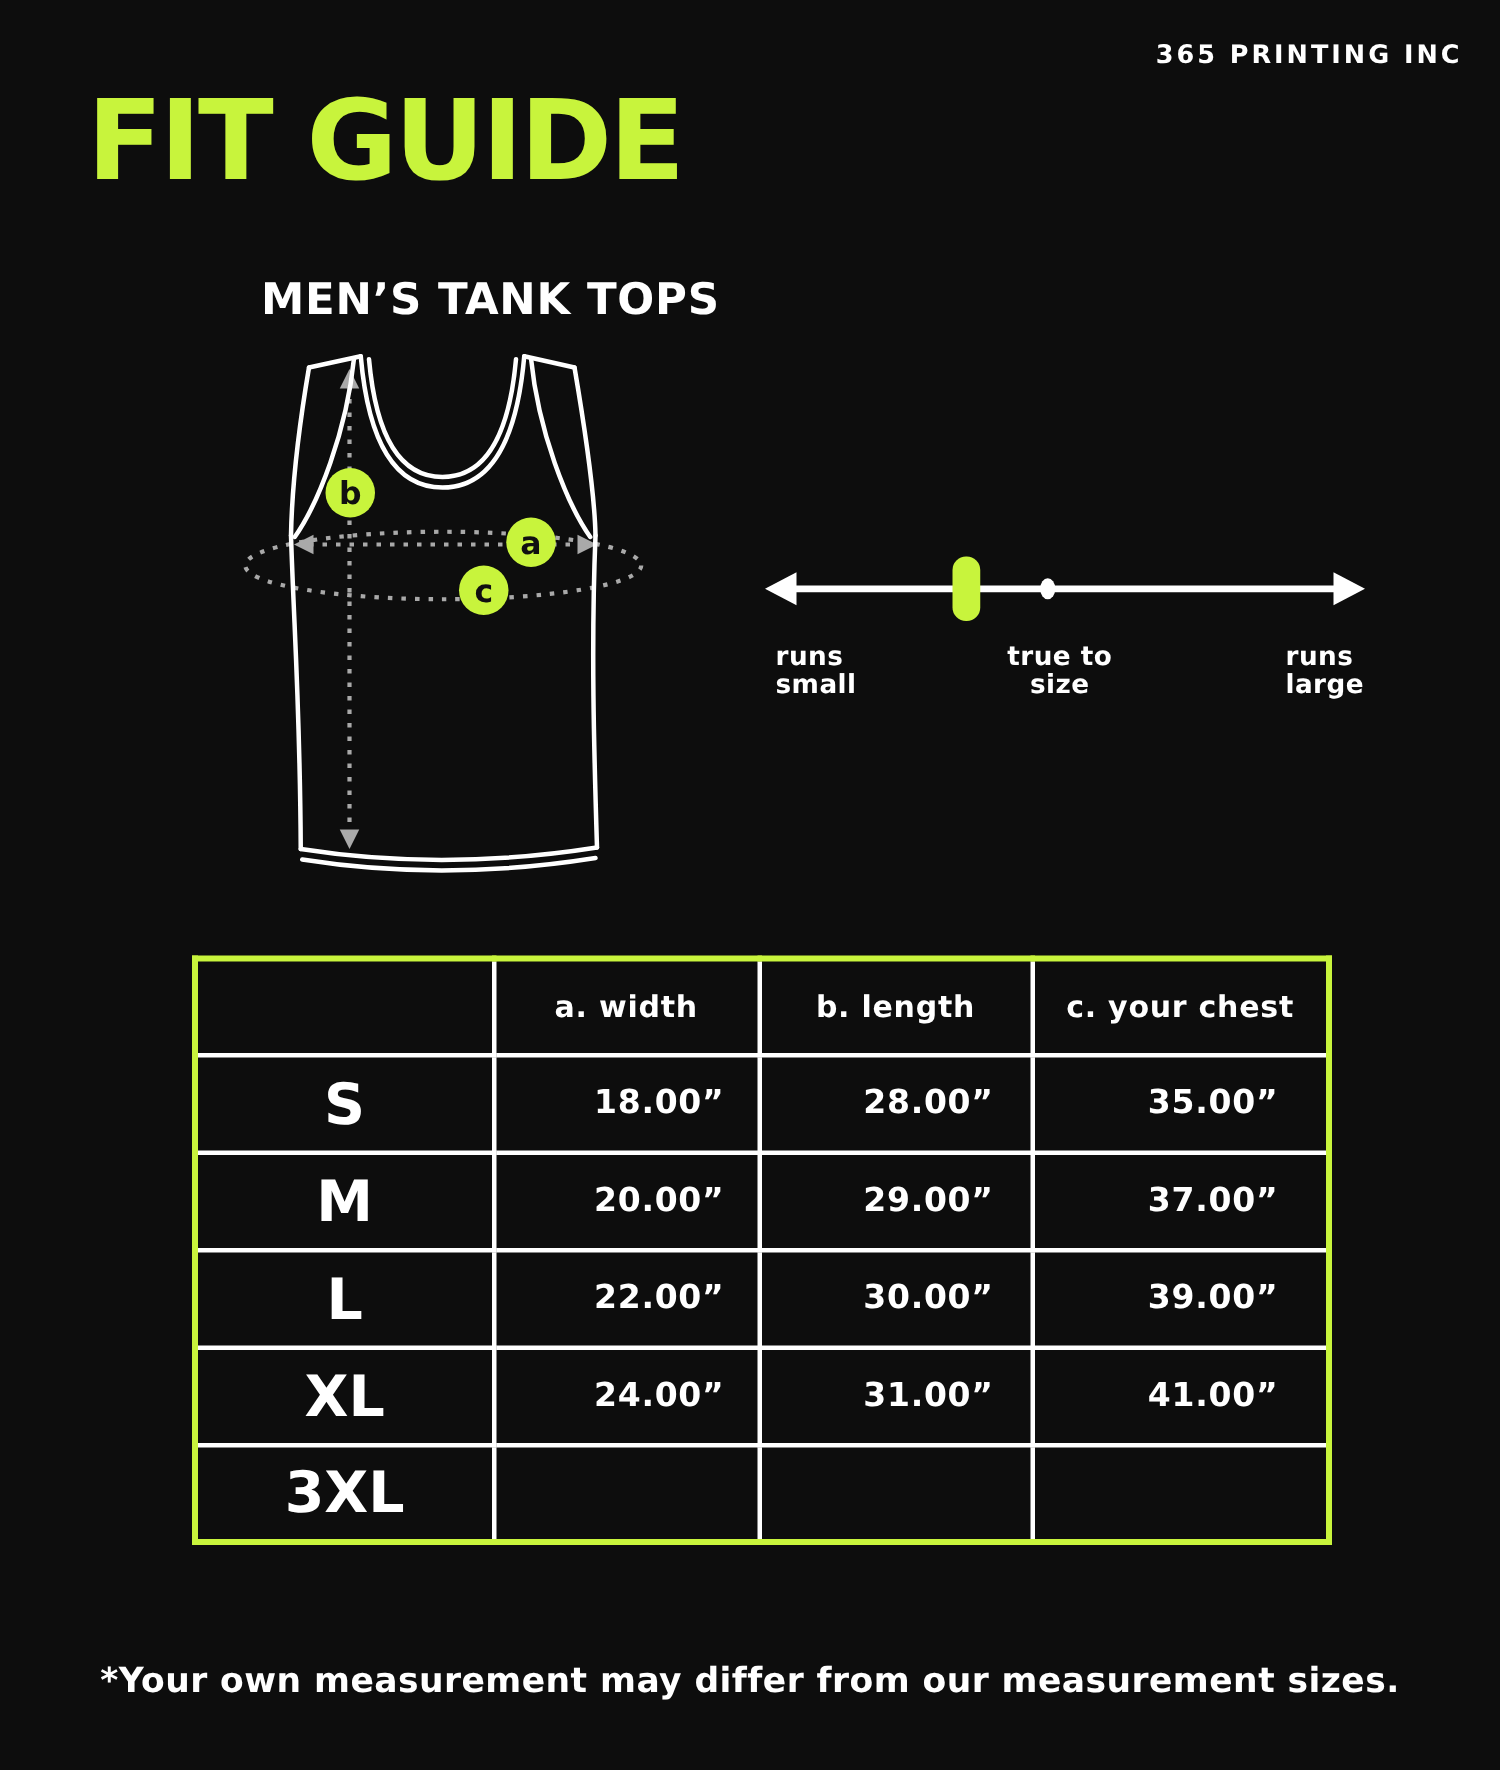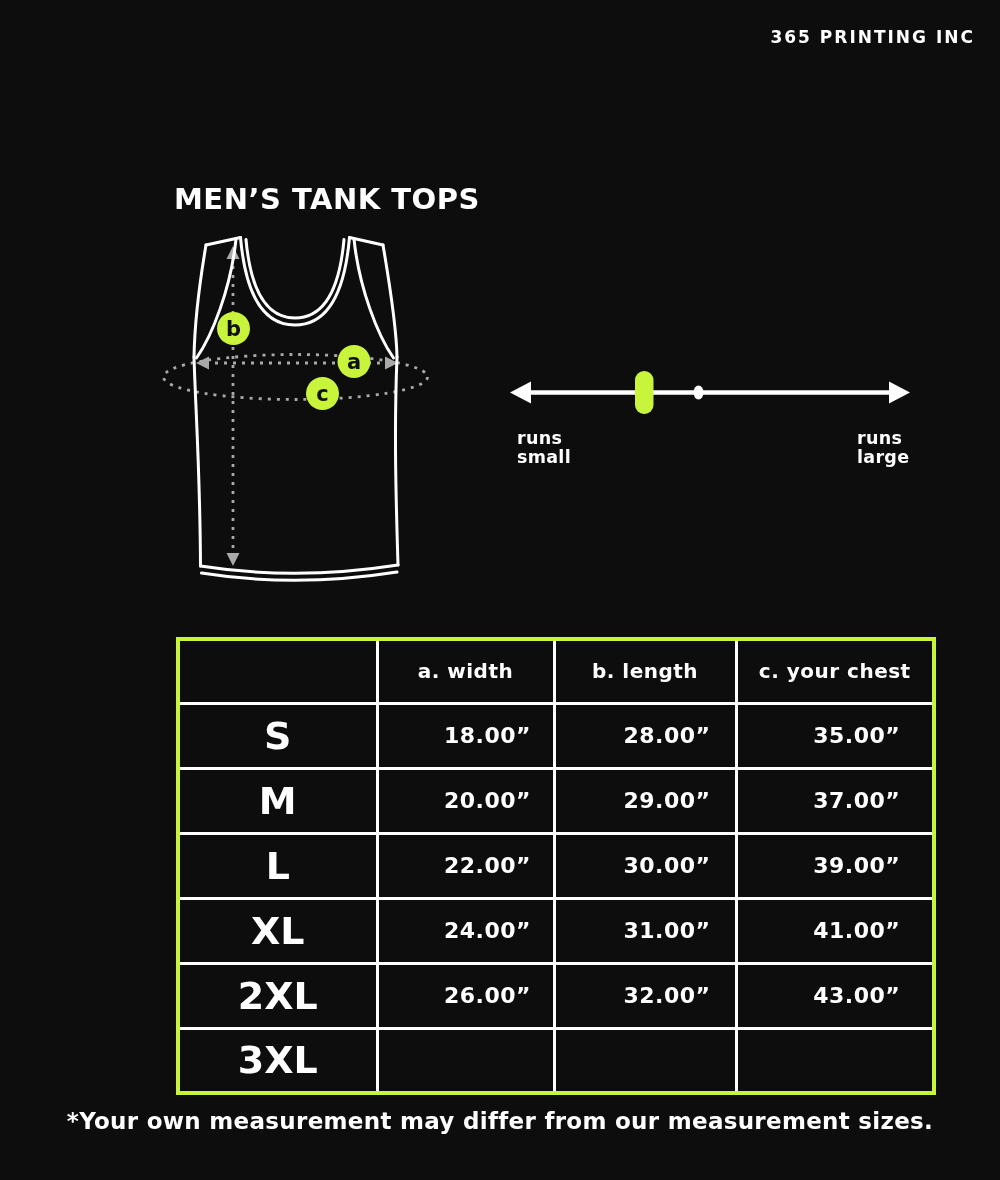--- a/index.html
+++ b/index.html
@@ -49,21 +49,20 @@
   }
   .scale-label.left{left:517px;top:429px;}
   .scale-label.center{left:644px;top:429px;width:125px;text-align:center;}
   .scale-label.right{left:857px;top:429px;}
   .size-table{
     position:absolute;left:128px;top:637px;
     width:756px;
     border-collapse:collapse;
     border:4px solid var(--accent);
     table-layout:fixed;
-    margin-left:48px;
   }
   .size-table th,.size-table td{
     border:3px solid #ffffff;
     text-align:center;vertical-align:middle;
     color:var(--text);
   }
   .size-table thead tr{height:64px;}
   .size-table tbody tr{height:65px;}
   .size-table th{font-size:20px;letter-spacing:0.5px;}
   .size-cell{font-size:38px;letter-spacing:0;}
@@ -73,20 +72,21 @@
     text-align:center;font-size:23px;letter-spacing:0.3px;
   }
 </style>
 </head>
 <body>
 
 <div class="page">
 
   <div class="brand">365 PRINTING INC</div>
 
+  <div class="title">FIT GUIDE</div>
   <div class="subtitle">MEN’S TANK TOPS</div>
 
   <svg class="tank-svg" width="330" height="370" viewBox="140 225 330 370" xmlns="http://www.w3.org/2000/svg">
 
     <ellipse cx="295.5" cy="377" rx="132" ry="22.5" fill="none" style="stroke:var(--dash)" stroke-width="2.8" stroke-dasharray="3 6"></ellipse>
 
     <g style="stroke:var(--dash)" stroke-width="2.8" stroke-dasharray="3 6" fill="none">
       <path d="M233,257 V556"></path>
       <path d="M206,363 H388"></path>
     </g>
@@ -136,20 +136,24 @@
     <path d="M524,392.5 H896" stroke="#ffffff" stroke-width="4.5" fill="none"></path>
     <polygon points="510,392.5 531,381.5 531,403.5" fill="#ffffff"></polygon>
     <polygon points="910,392.5 889,381.5 889,403.5" fill="#ffffff"></polygon>
     <rect x="635" y="371" width="18.5" height="43" rx="9" style="fill:var(--accent)"></rect>
     <ellipse cx="698.5" cy="392.5" rx="5" ry="7" fill="#ffffff"></ellipse>
   </svg>
 
   <div class="scale-label left">
     <div>runs</div>
     <div>small</div>
+  </div>
+  <div class="scale-label center">
+    <div>true to</div>
+    <div>size</div>
   </div>
   <div class="scale-label right">
     <div>runs</div>
     <div>large</div>
   </div>
 
   <table class="size-table">
     <colgroup>
       <col style="width:199px">
         <col style="width:177px">
@@ -183,26 +187,20 @@
         <td class="value-cell">30.00”</td>
         <td class="value-cell">39.00”</td>
       </tr>
       <tr>
         <td class="size-cell">XL</td>
         <td class="value-cell">24.00”</td>
         <td class="value-cell">31.00”</td>
         <td class="value-cell">41.00”</td>
       </tr>
       <tr>
-        <td class="size-cell">2XL</td>
-        <td class="value-cell">26.00”</td>
-        <td class="value-cell">32.00”</td>
-        <td class="value-cell">43.00”</td>
-      </tr>
-      <tr>
         <td class="size-cell">3XL</td>
         <td class="value-cell"></td>
         <td class="value-cell"></td>
         <td class="value-cell"></td>
       </tr>
     </tbody>
   </table>
 
   <div class="footnote">*Your own measurement may differ from our measurement sizes.</div>
 

